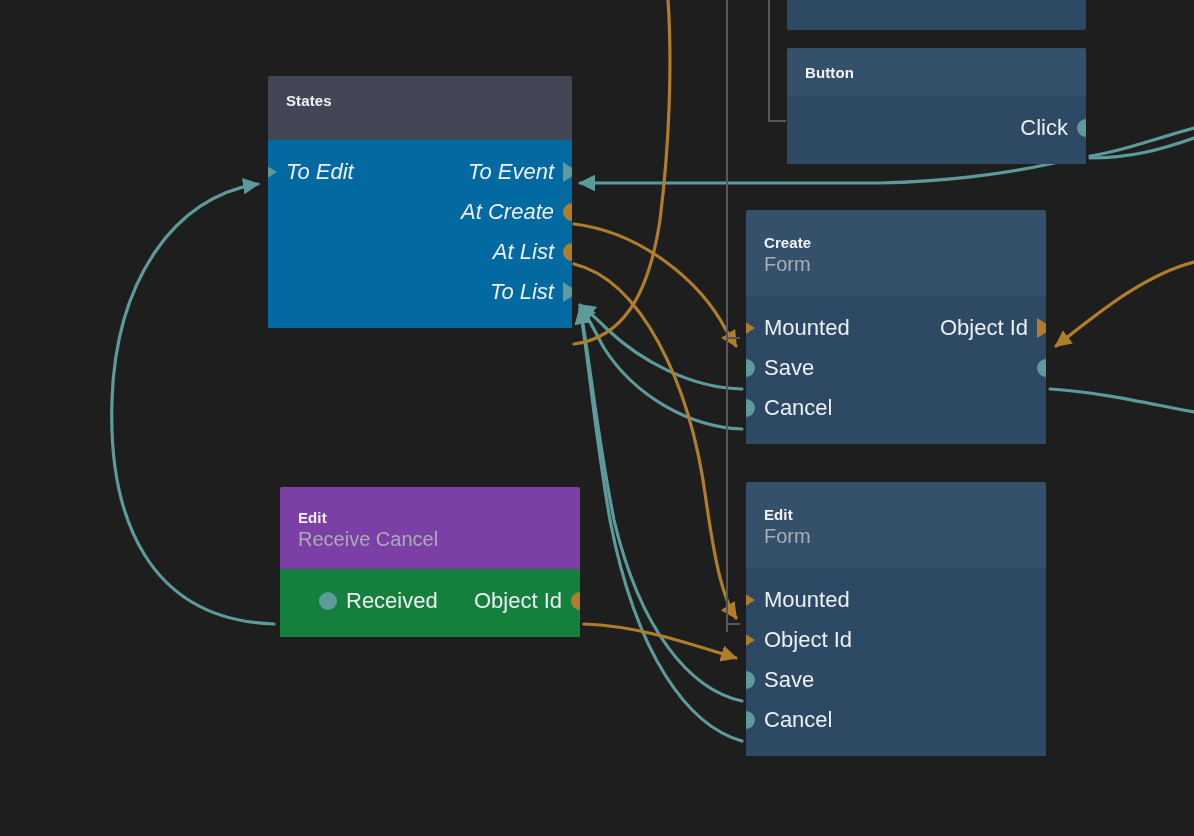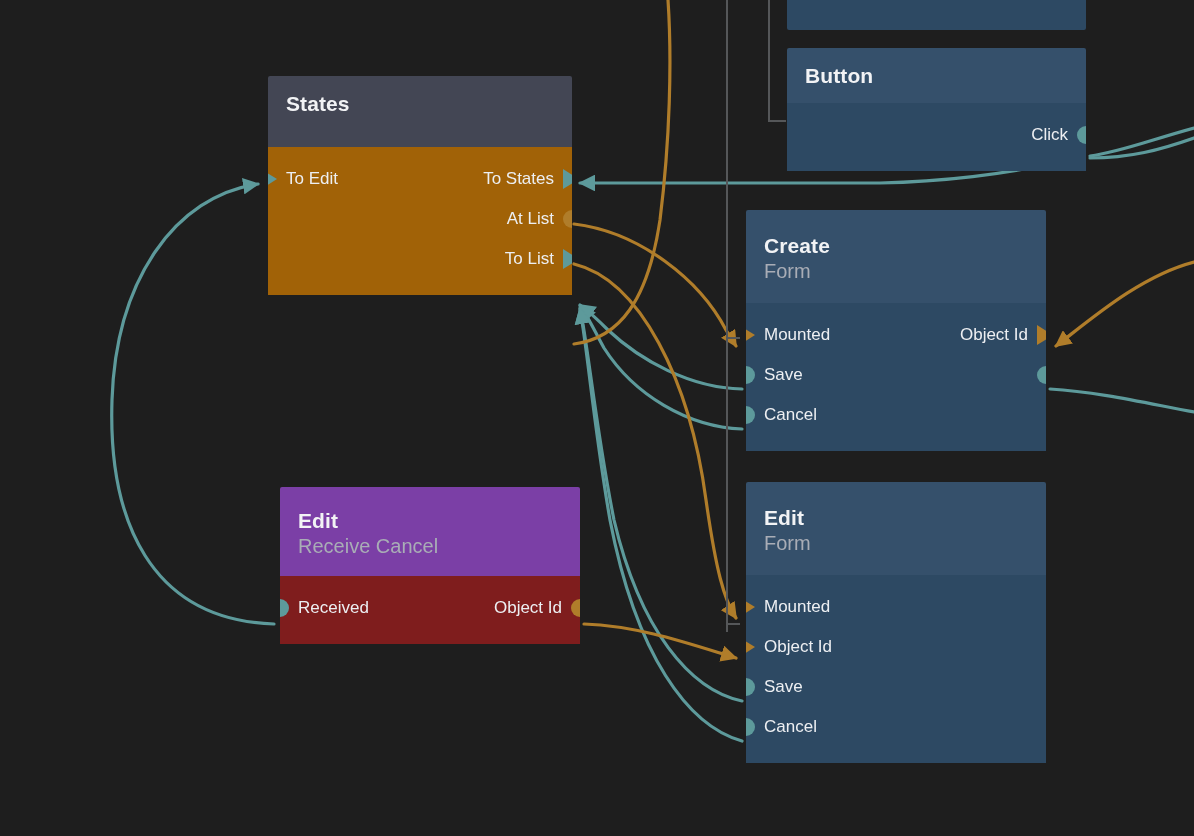--- a/index.html
+++ b/index.html
@@ -27,21 +27,21 @@
     position: absolute;
     box-sizing: border-box;
     border-radius: 2px;
     overflow: hidden;
   }
   .node-header {
     padding: 16px 18px 14px 18px;
     line-height: 1.18;
   }
   .node-title {
-    font-size: 21px;
+    font-size: 15px;
     font-weight: bold;
     color: #f2f3f5;
     letter-spacing: 0.1px;
     display: block;
   }
   .node-subtitle {
     font-size: 20px;
     font-weight: normal;
     color: #a9adb6;
     display: block;
@@ -54,21 +54,21 @@
   .port-row {
     position: relative;
     height: 40px;
     display: flex;
     align-items: center;
     justify-content: space-between;
   }
   .port {
     display: flex;
     align-items: center;
-    font-size: 17px;
+    font-size: 22px;
     color: #edeff2;
     white-space: nowrap;
   }
   .port-in { padding-left: 18px; }
   .port-out { padding-right: 18px; margin-left: auto; }
   .spacer { flex: 1 1 auto; }
 
   
   .conn {
     position: absolute;
@@ -90,25 +90,25 @@
     border-top: 10px solid transparent;
     border-bottom: 10px solid transparent;
   }
   .arrow-teal   { border-left: 16px solid #5d9a9b; }
   .arrow-orange { border-left: 16px solid #b07d2a; }
   .conn-left.arrow  { left: -7px; }
   .conn-right.arrow { right: -7px; }
 
   
   .node-states .node-header { background: #434654; }
-  .node-states .node-body   { background: #a16207; }
+  .node-states .node-body   { background: #0369a1; font-style: italic; }
   .node-blue   .node-header { background: #35506b; }
   .node-blue   .node-body   { background: #2d4963; }
   .node-purple .node-header { background: #7b3fa6; }
-  .node-purple .node-body   { background: #7f1d1d; }
+  .node-purple .node-body   { background: #15803d; padding-left: 48px; }
 
   .group-line {
     position: absolute;
     background: #555759;
   }
 </style>
 </head>
 <body>
 
 <div id="canvas">
@@ -184,25 +184,32 @@
       <span class="node-title">States</span>
     </div>
     <div class="node-body">
 
       <div class="port-row">
         <span class="port port-in">
           <span class="conn conn-left arrow arrow-teal"></span>
           <span>To Edit</span>
         </span>
         <span class="port port-out">
-          <span>To States</span>
+          <span>To Event</span>
           <span class="conn conn-right arrow arrow-teal"></span>
         </span>
       </div>
 
+      <div class="port-row">
+        <span class="spacer"></span>
+        <span class="port port-out">
+          <span>At Create</span>
+          <span class="conn conn-right dot dot-orange"></span>
+        </span>
+      </div>
 
 
       <div class="port-row">
         <span class="spacer"></span>
         <span class="port port-out">
           <span>At List</span>
           <span class="conn conn-right dot dot-orange"></span>
         </span>
       </div>
 

